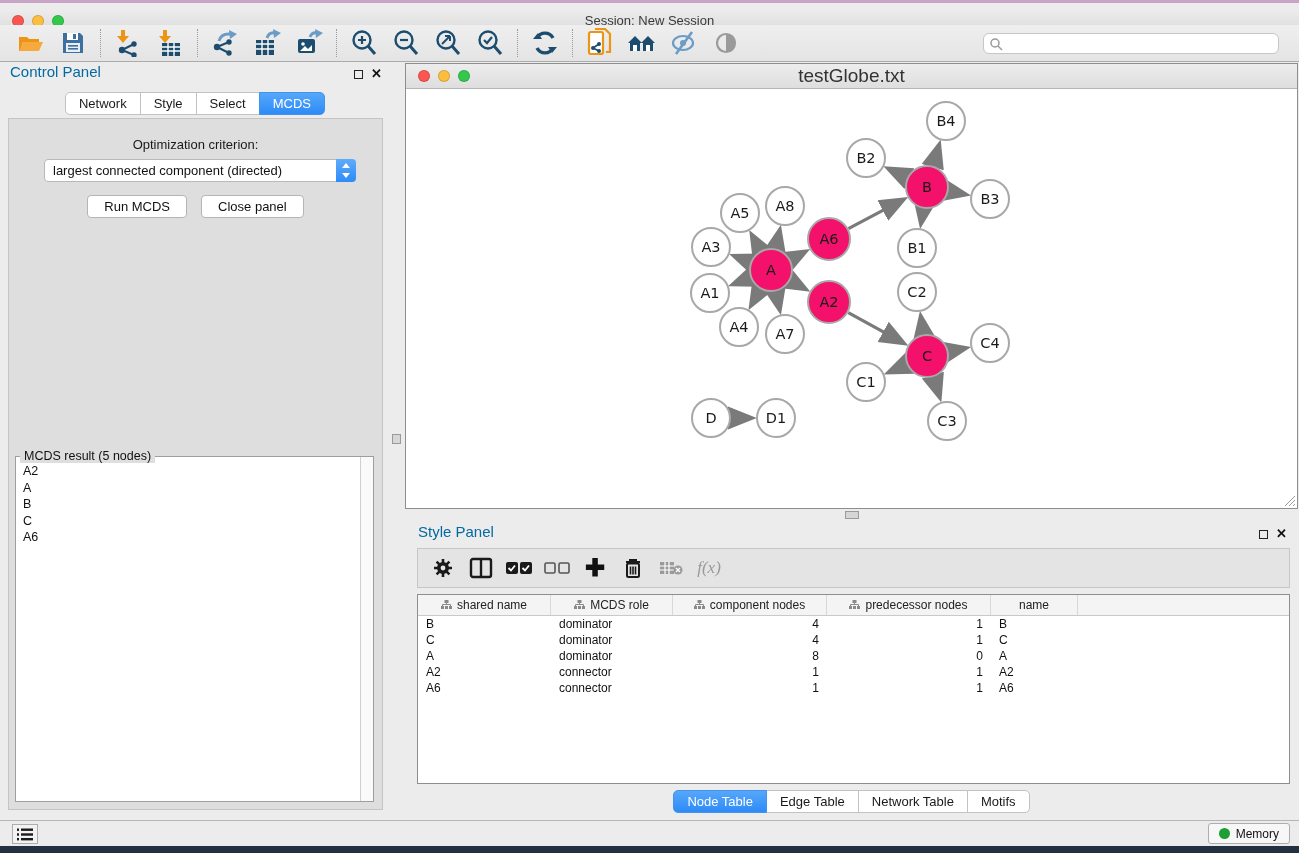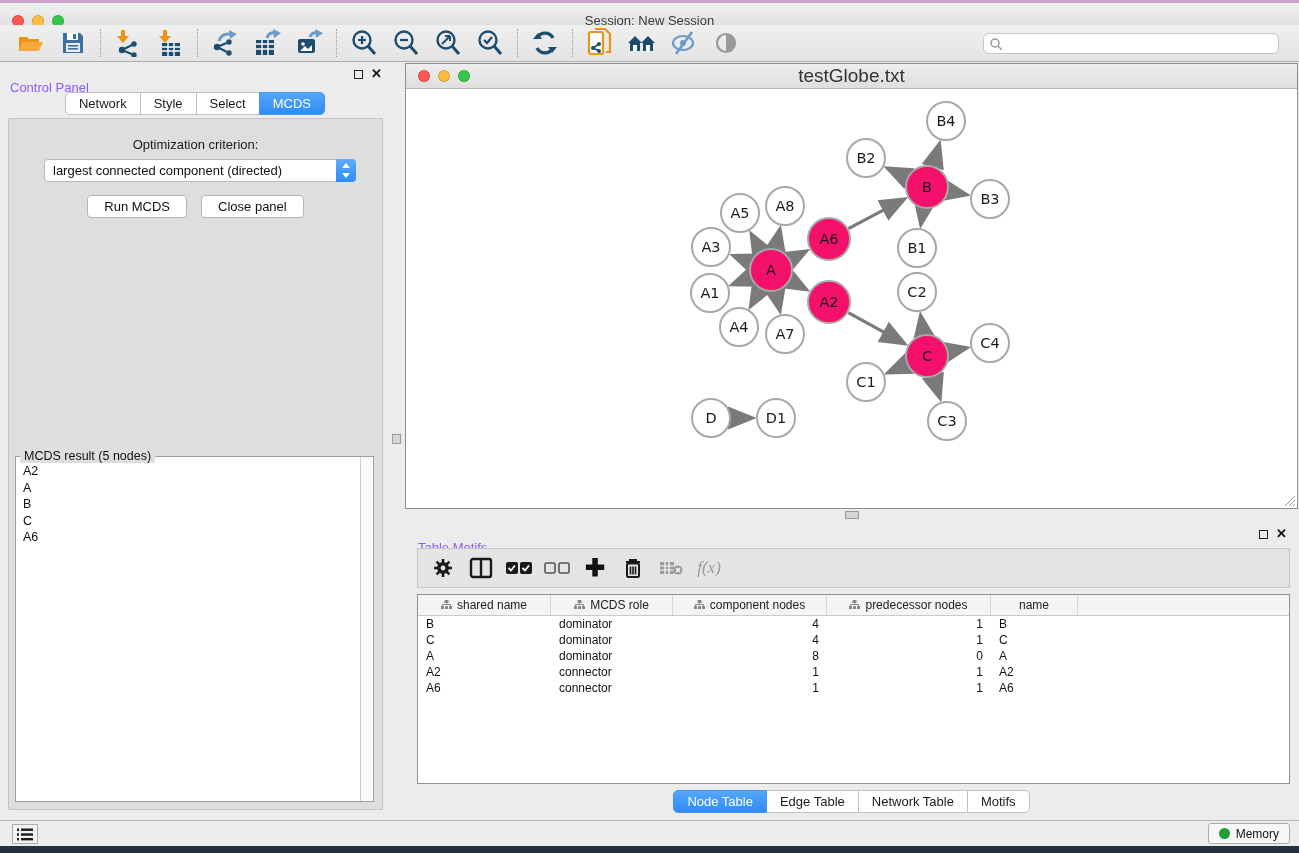--- a/index.html
+++ b/index.html
@@ -31,21 +31,21 @@
   .search-input {
     width:296px; height:21px; border:1px solid #C6C6C6; border-radius:6px; background:#fff;
     padding:0 6px 0 22px; font-size:12px; font-family:"Liberation Sans",sans-serif; outline:none;
   }
   .search-glyph { position:absolute; left:6px; top:4px; }
   
   .main { position:absolute; top:62px; left:0; width:1299px; height:758px; }
   
   .control-panel { position:absolute; left:0; top:0; width:390px; height:758px; background:#ECECEC; }
   .panel-head { position:relative; height:28px; }
-  .panel-title { position:absolute; left:10px; top:18px; font-size:13px; color:#8b5cf6; }
+  .panel-title { position:absolute; left:10px; top:1px; font-size:15px; color:#0369a1; }
   .panel-icons { position:absolute; right:8px; top:7px; display:flex; gap:8px; align-items:center; }
   .float-ic { width:9px; height:9px; border:1.6px solid #222; display:inline-block; }
   .close-ic { font-size:13px; font-weight:bold; color:#111; line-height:10px; }
   .seg-row { display:flex; justify-content:center; }
   .seg {
     border:1px solid #C2C2C2; background:#fff; color:#1a1a1a; font-size:13px;
     padding:3px 13px; margin-left:-1px; cursor:default; position:relative;
   }
   .seg:first-child { border-radius:5px 0 0 5px; margin-left:0;text-align:right; }
   .seg:last-child { border-radius:0 5px 5px 0; }
@@ -475,21 +475,21 @@
           </span>
         </div>
       </div>
 
       <div class="h-divider">
         <div class="h-grip"></div>
       </div>
 
       <div class="table-panel">
         <div class="tp-head">
-          <span class="panel-title" style="left:14px;">Table Motifs</span>
+          <span class="panel-title" style="left:14px;">Style Panel</span>
           <span class="panel-icons" style="right:12px;">
             <span class="float-ic"></span>
             <span class="close-ic">✕</span>
           </span>
         </div>
 
         <div class="tp-toolbar">
           <div class="tp-btn">
             <svg width="22" height="22" viewBox="0 0 22 22">
                 <g stroke="#1a1a1a" stroke-width="2.6">

